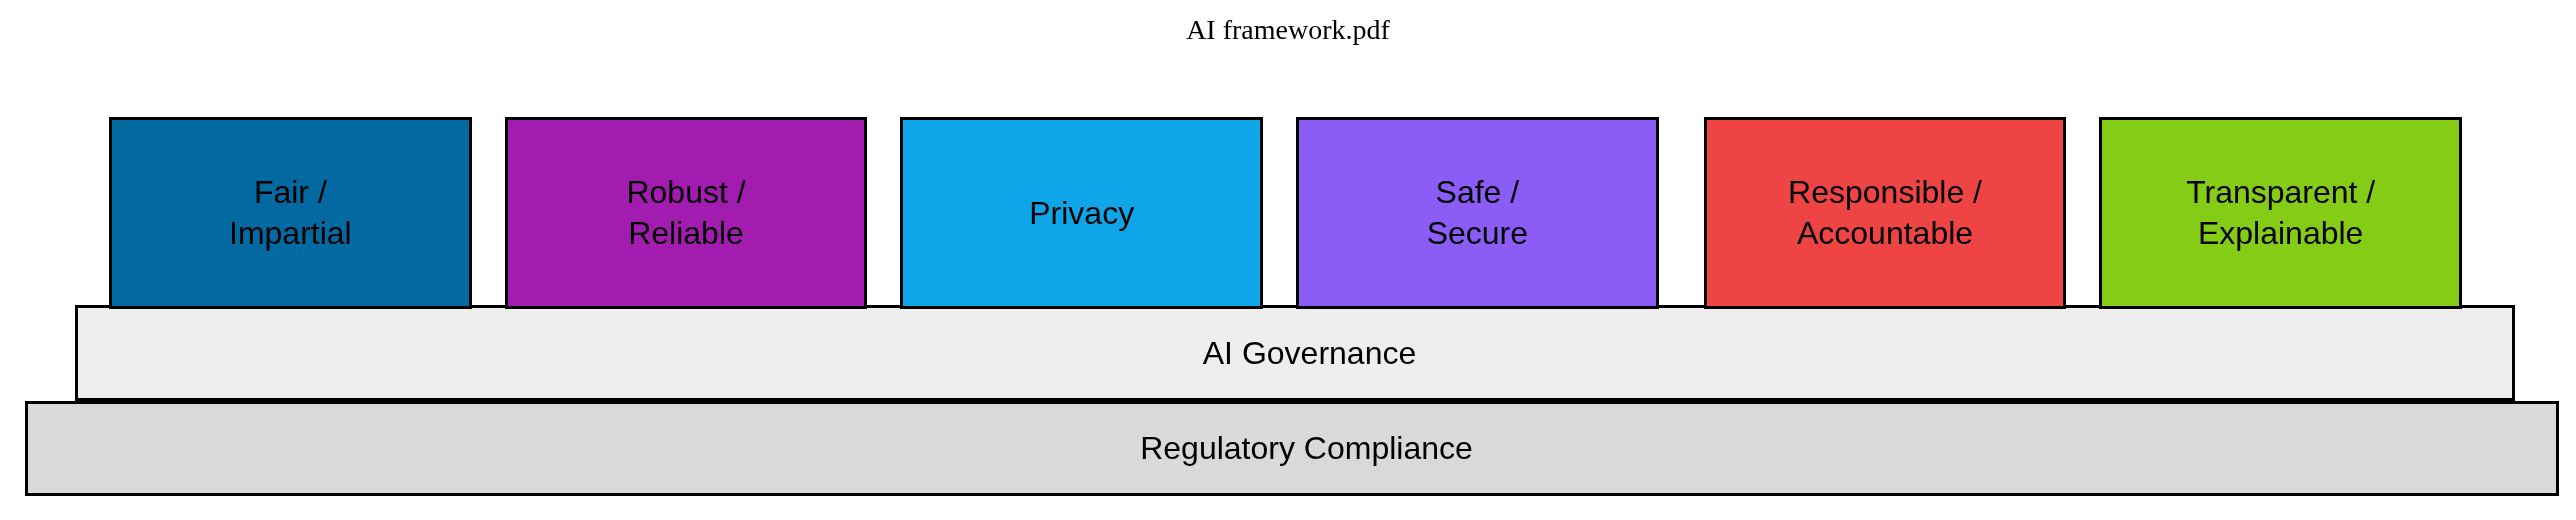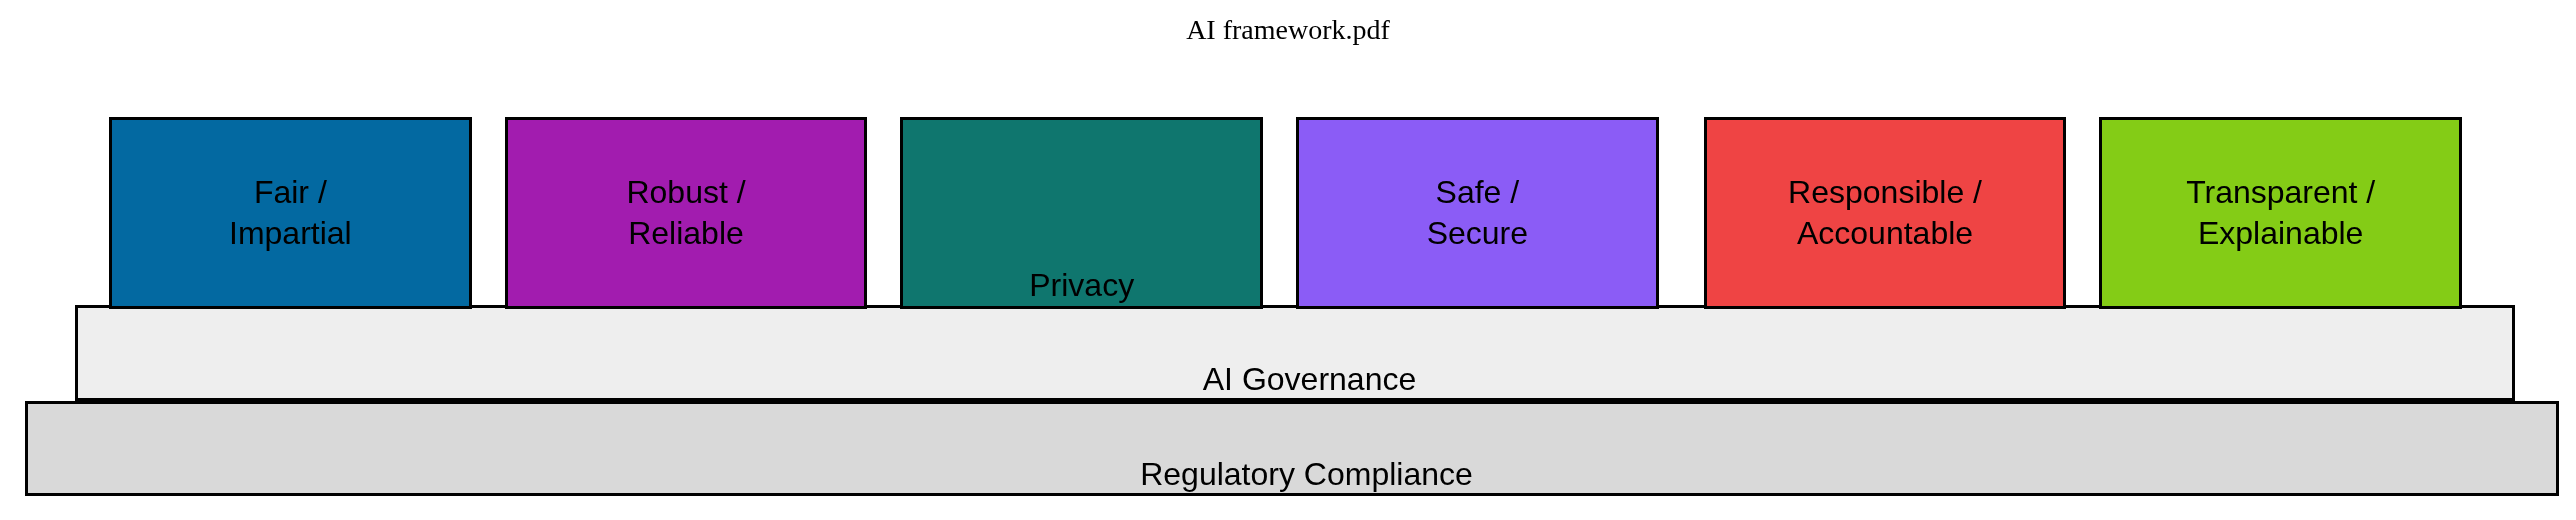--- a/index.html
+++ b/index.html
@@ -62,21 +62,21 @@
     white-space: pre-line;
     letter-spacing: 0px;
   }
 
   
   .bar {
     position: absolute;
     box-sizing: border-box;
     border: 3.7px solid #000000;
     display: flex;
-    align-items: flex-end;
+    align-items: center;
     justify-content: center;
     padding-left: 29px;
   }
   .bar-governance {
     left: 75px;
     top: 305px;
     width: 2440px;
     height: 96px;
     background: #eeeeee;
     z-index: 1;
@@ -111,21 +111,21 @@
     <div class="pillar" style="background: #0369a1; border-color: rgb(0, 0, 0);">
       <span class="pillar-label">Fair /
 Impartial</span>
     </div>
 
     <div class="pillar" style="background: #a21caf; border-color: rgb(0, 0, 0);">
       <span class="pillar-label">Robust /
 Reliable</span>
     </div>
 
-    <div class="pillar" style="background: #0f766e; border-color: rgb(0, 0, 0); align-items: flex-end;">
+    <div class="pillar" style="background: #0ea5e9; border-color: rgb(0, 0, 0);">
       <span class="pillar-label">Privacy</span>
     </div>
 
     <div class="pillar" style="background: #8b5cf6; border-color: rgb(0, 0, 0); justify-content: center;">
       <span class="pillar-label">Safe /
 Secure</span>
     </div>
 
     <div class="pillar" style="background: #ef4444; border-color: rgb(0, 0, 0); margin-left: 12px;">
       <span class="pillar-label">Responsible /

